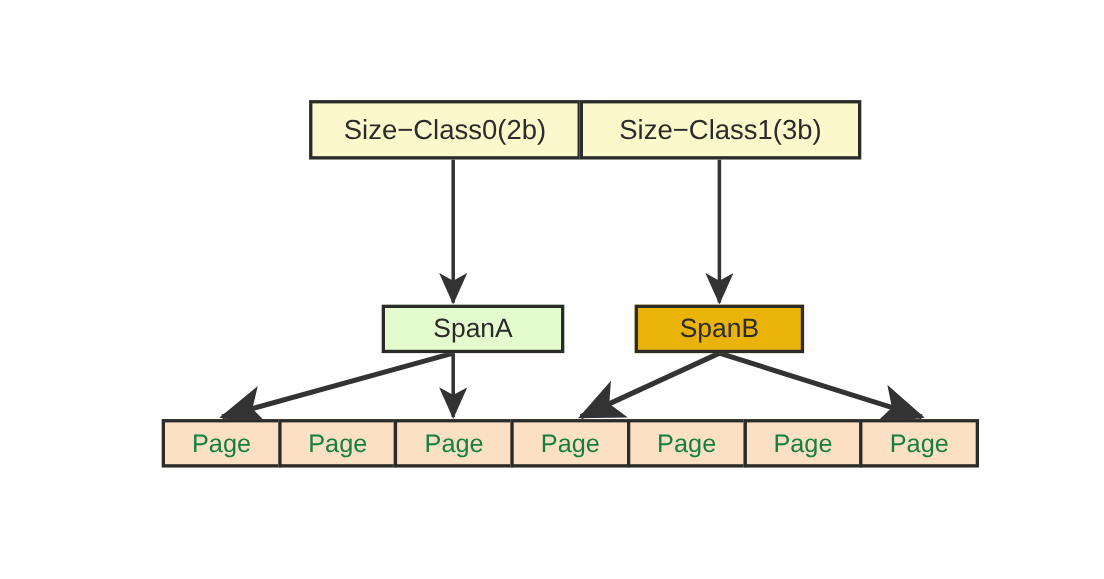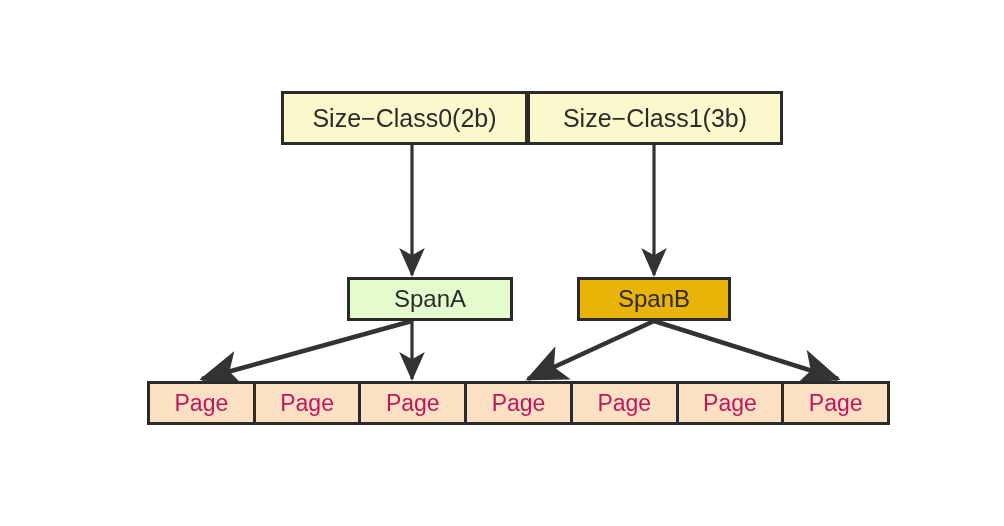--- a/index.html
+++ b/index.html
@@ -55,21 +55,21 @@
   .page {
     position: relative;
     box-sizing: border-box;
     flex: 1 1 0;
     border: 3px solid #2b2b2b;
     margin-right: -3px;
     display: flex;
     align-items: center;
     justify-content: center;
     font-size: 23px;
-    color: #be185d;
+    color: #15803d;
     white-space: nowrap;
   }
   .page:last-child { margin-right: 0; }
 
   #edges {
     position: absolute;
     left: 0;
     top: 0;
     width: 1004px;
     height: 526px;

